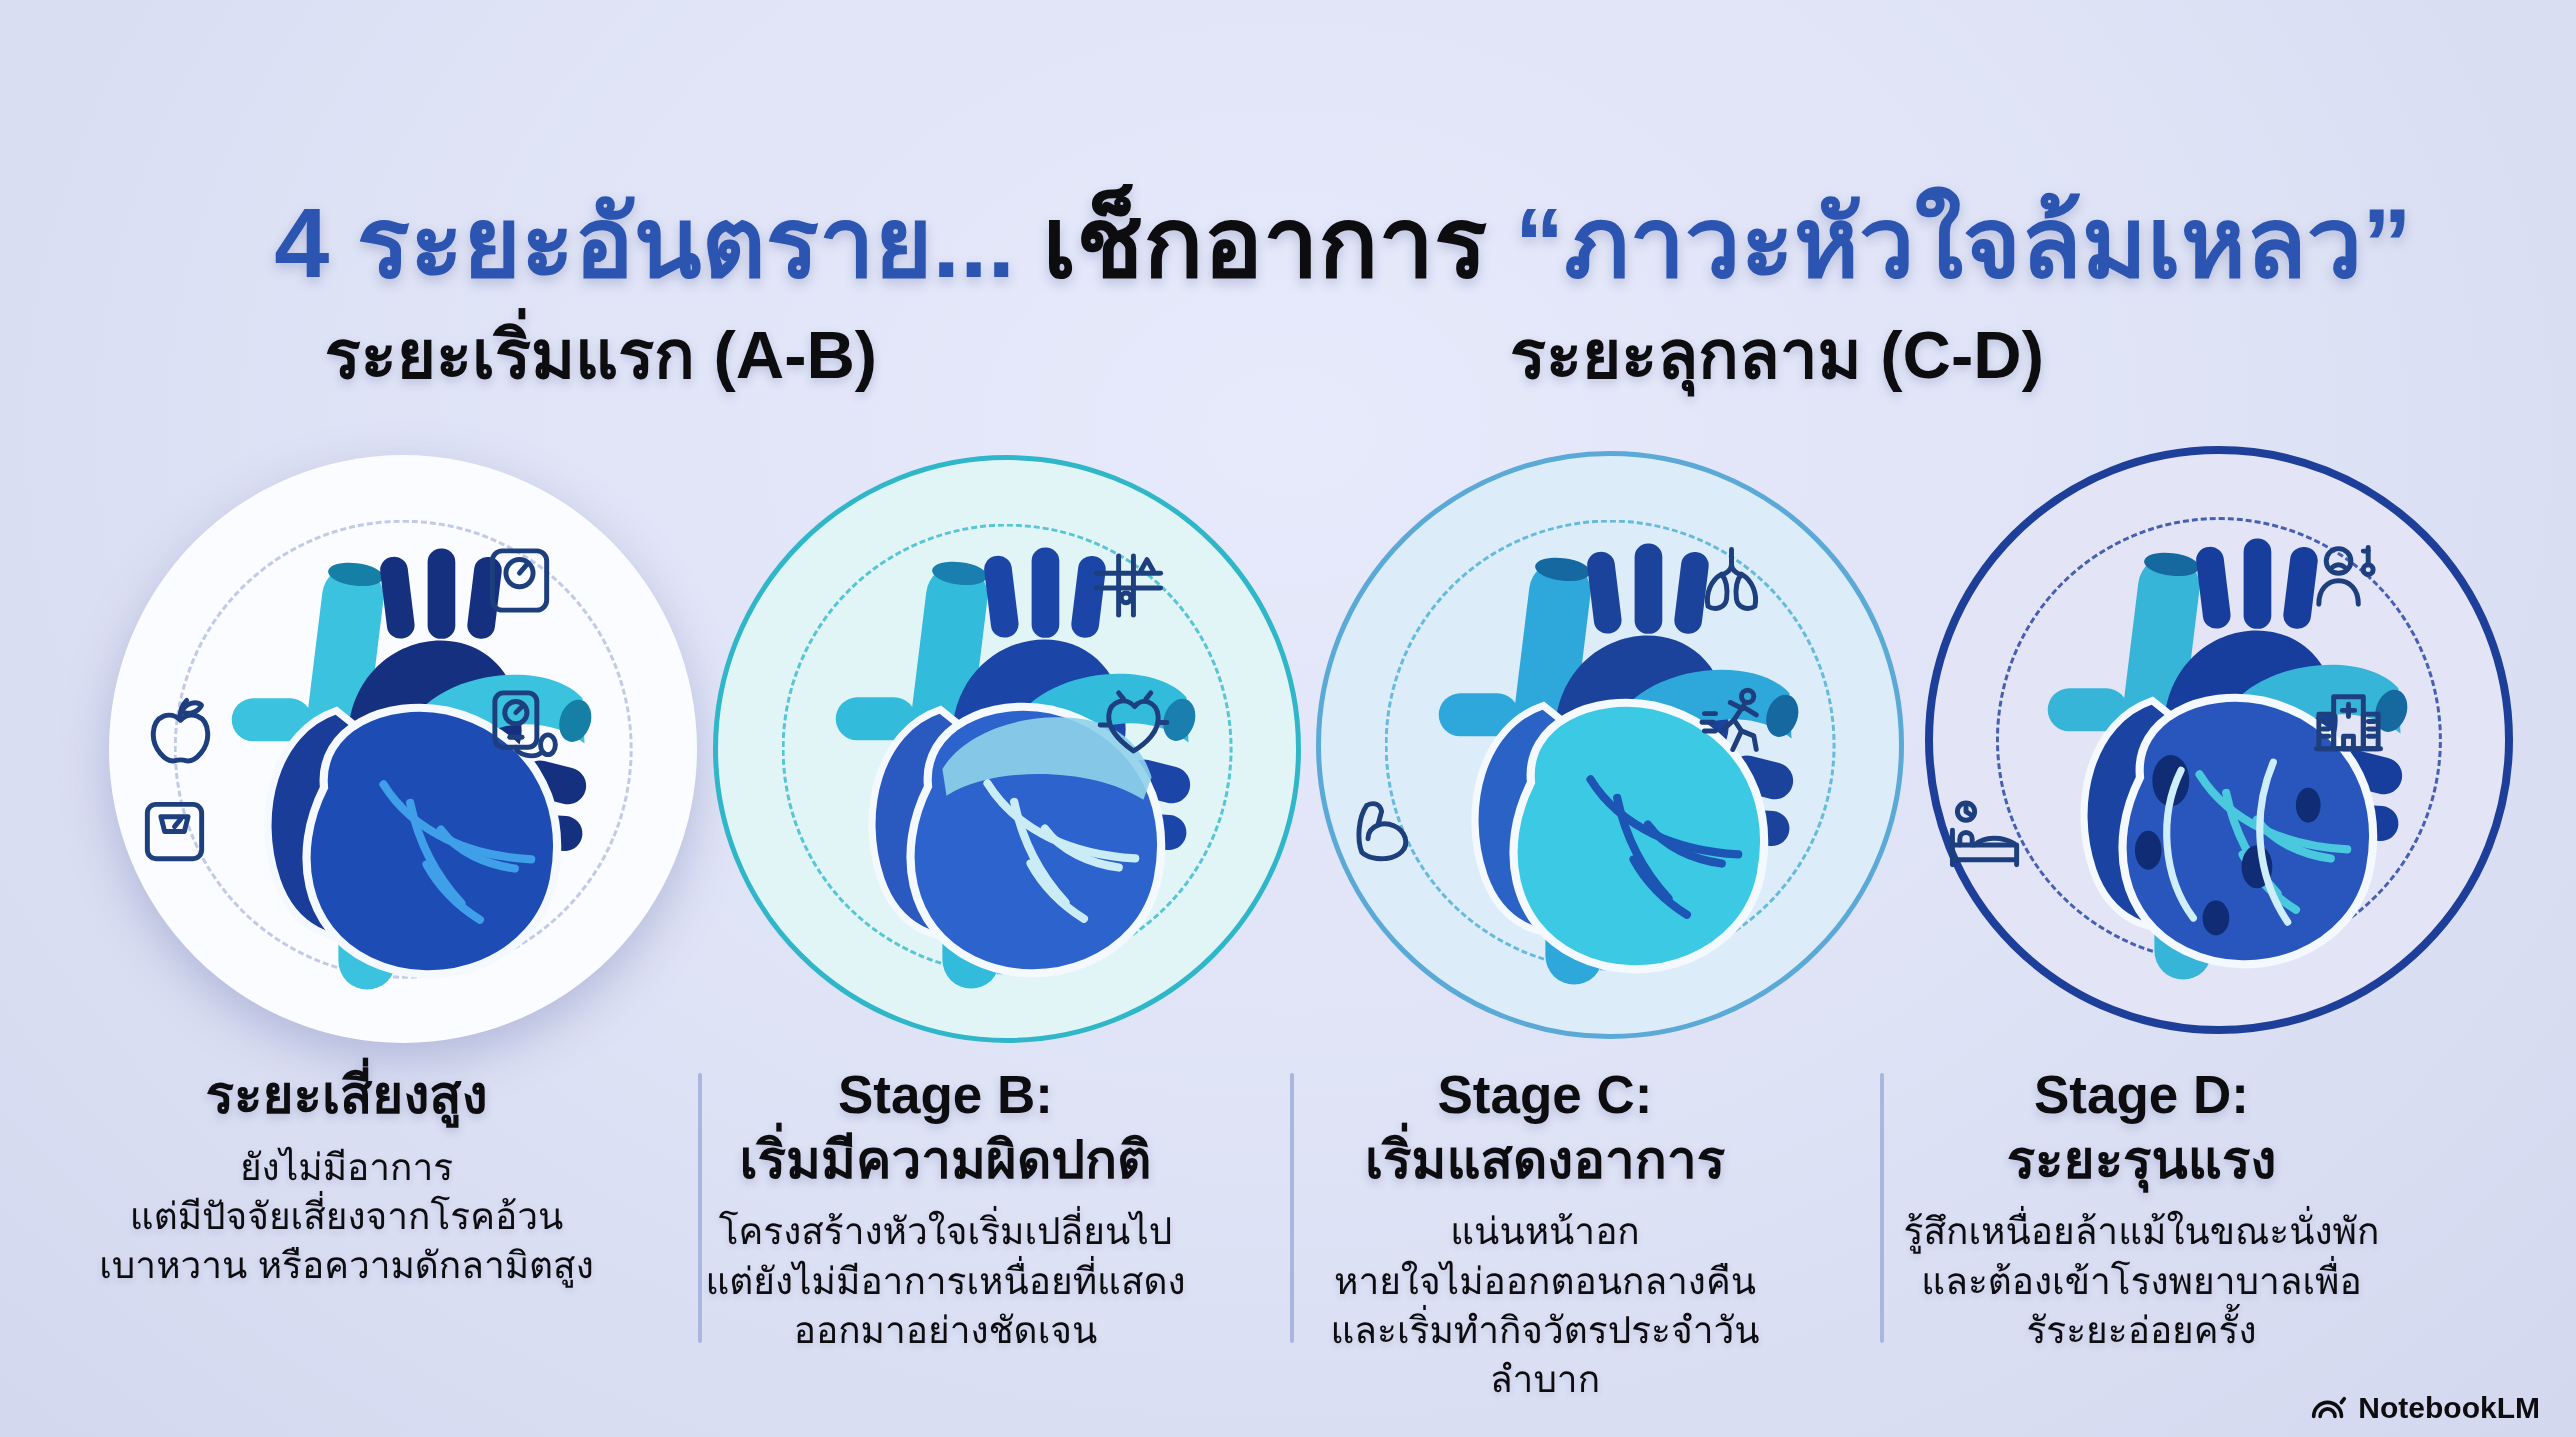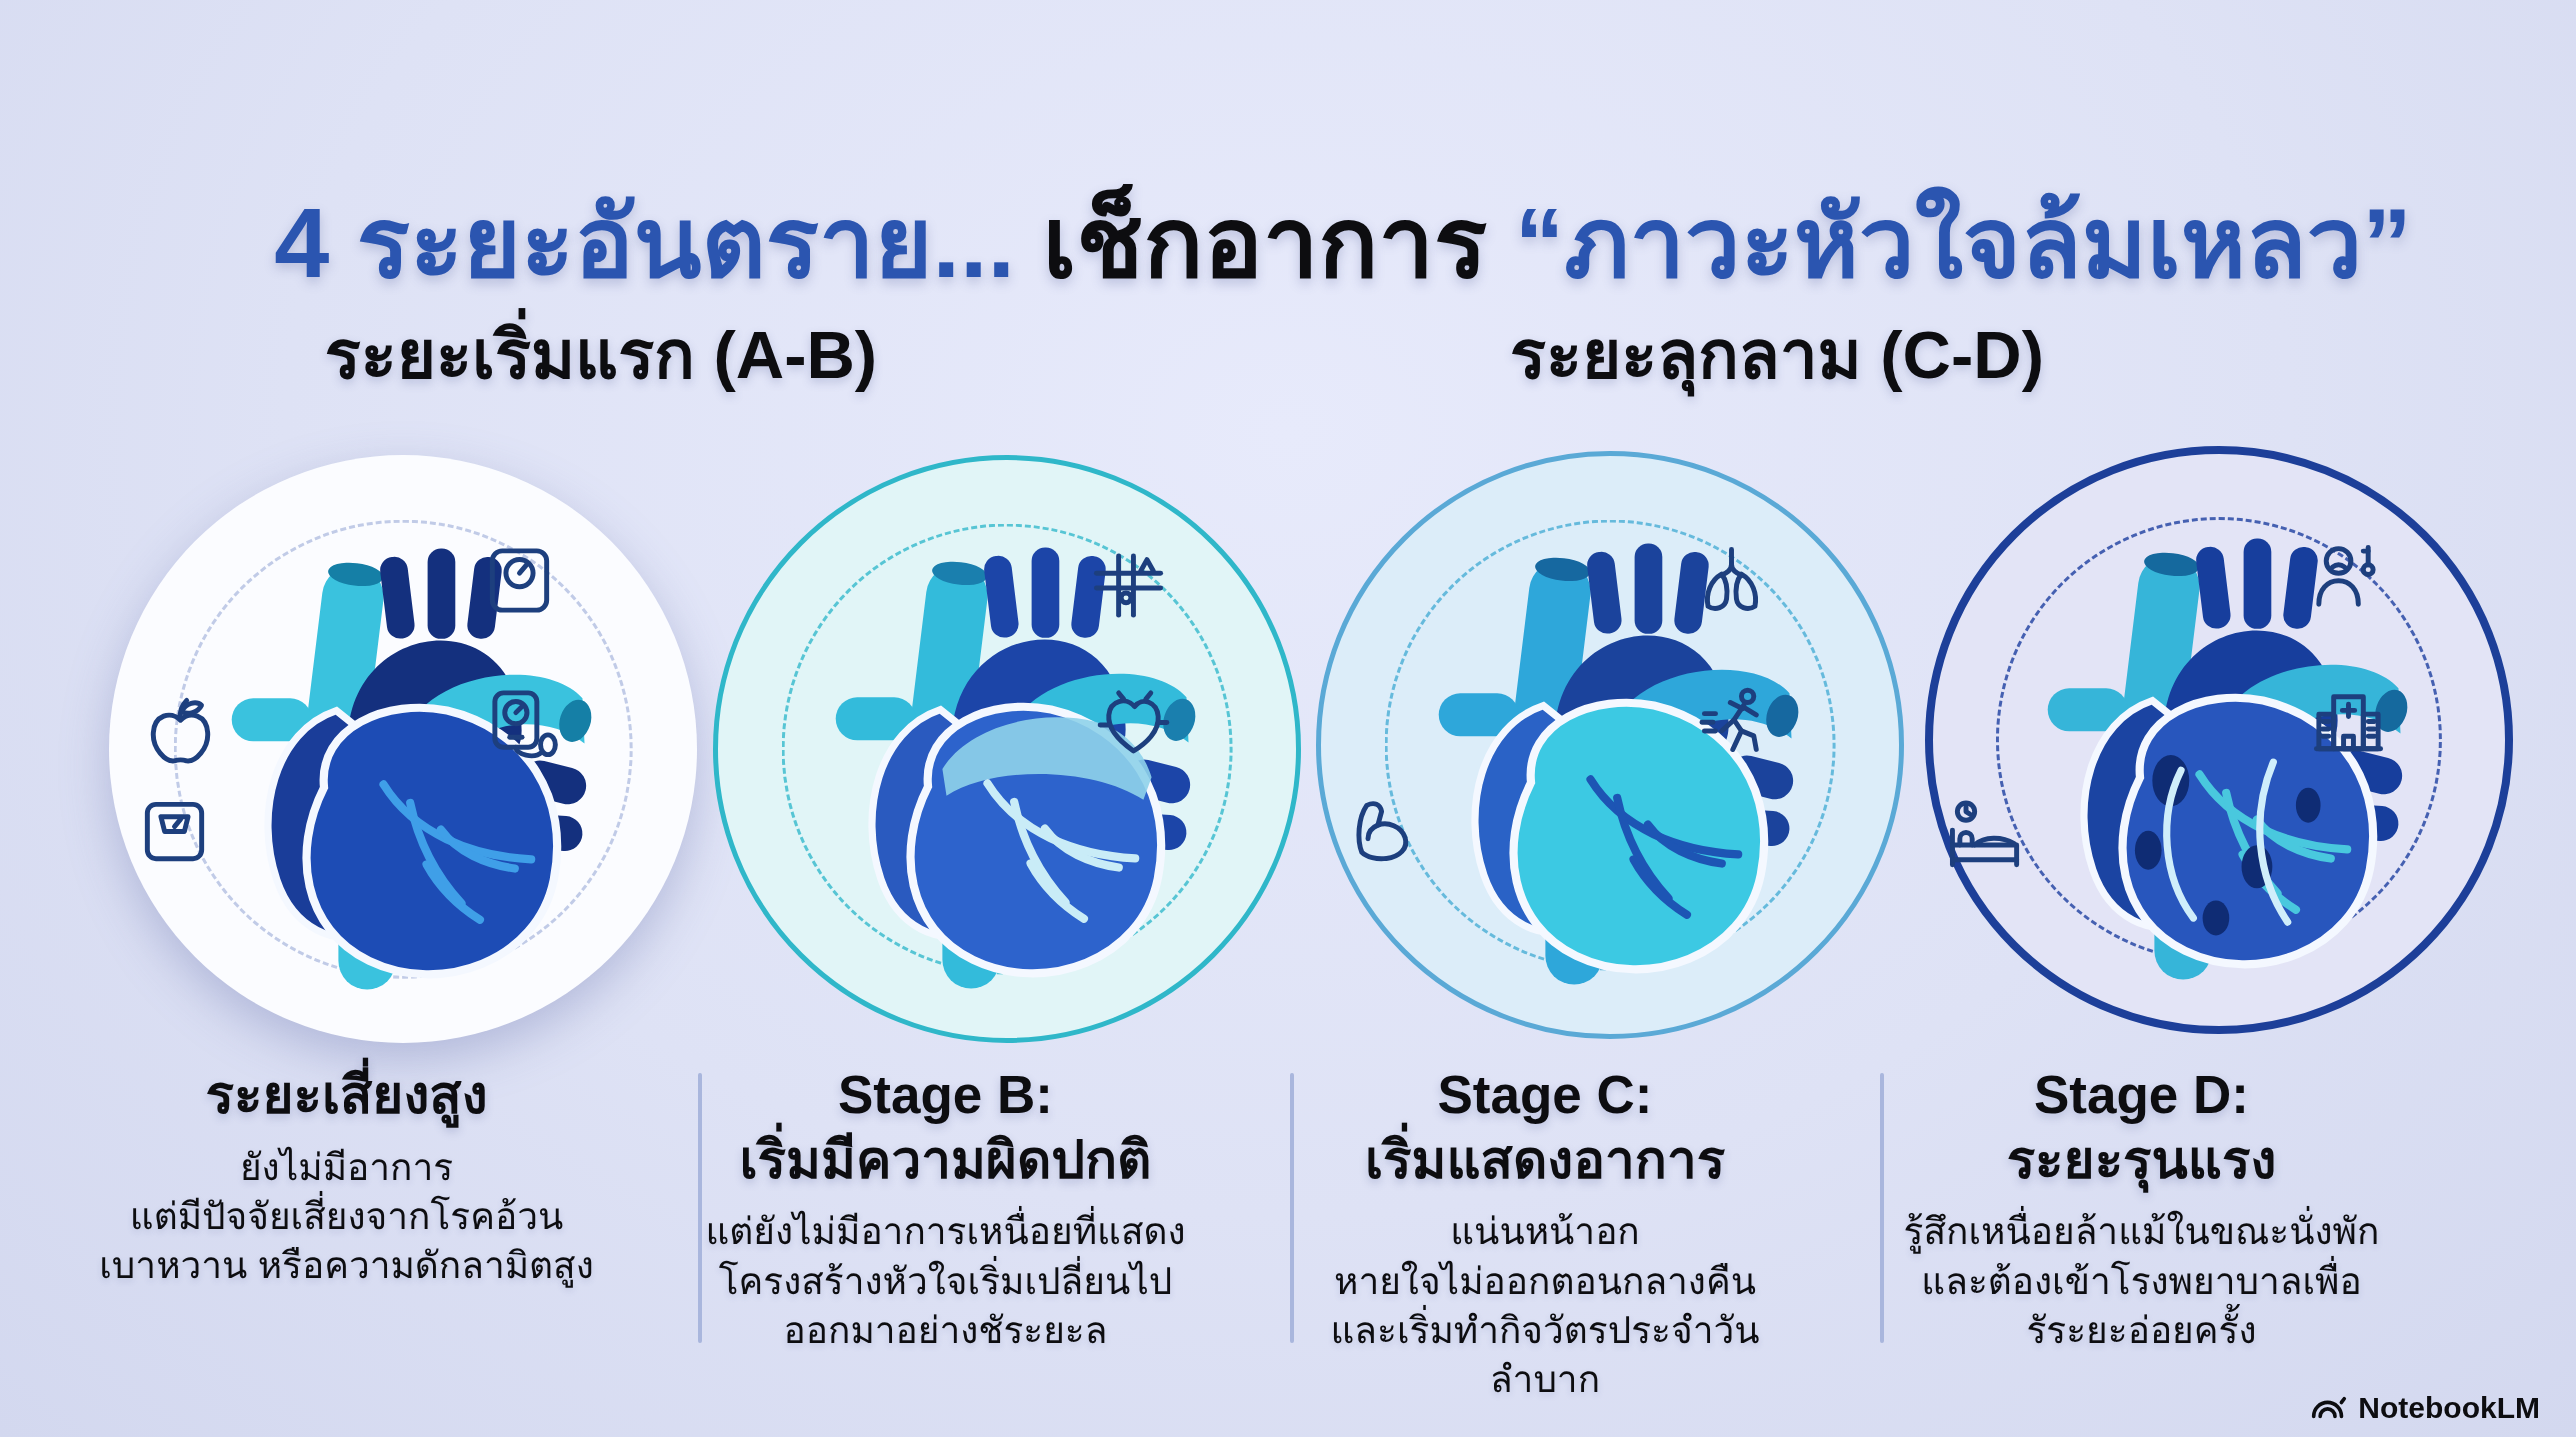--- a/index.html
+++ b/index.html
@@ -337,23 +337,23 @@
       <span>แต่มีปัจจัยเสี่ยงจากโรคอ้วน</span>
       <span>เบาหวาน หรือความดักลามิตสูง</span>
     </div>
   </div>
   <div class="stage-col" id="col-1">
     <div class="stage-title">
       <span>Stage B:</span>
       <span>เริ่มมีความผิดปกติ</span>
     </div>
     <div class="stage-desc">
+      <span>โครงสร้างหัวใจเริ่มเปลี่ยนไป</span>
       <span>แต่ยังไม่มีอาการเหนื่อยที่แสดง</span>
-      <span>โครงสร้างหัวใจเริ่มเปลี่ยนไป</span>
-      <span>ออกมาอย่างชัระยะล</span>
+      <span>ออกมาอย่างชัดเจน</span>
     </div>
   </div>
   <div class="stage-col" id="col-2">
     <div class="stage-title">
       <span>Stage C:</span>
       <span>เริ่มแสดงอาการ</span>
     </div>
     <div class="stage-desc">
       <span>แน่นหน้าอก</span>
       <span>หายใจไม่ออกตอนกลางคืน</span>

